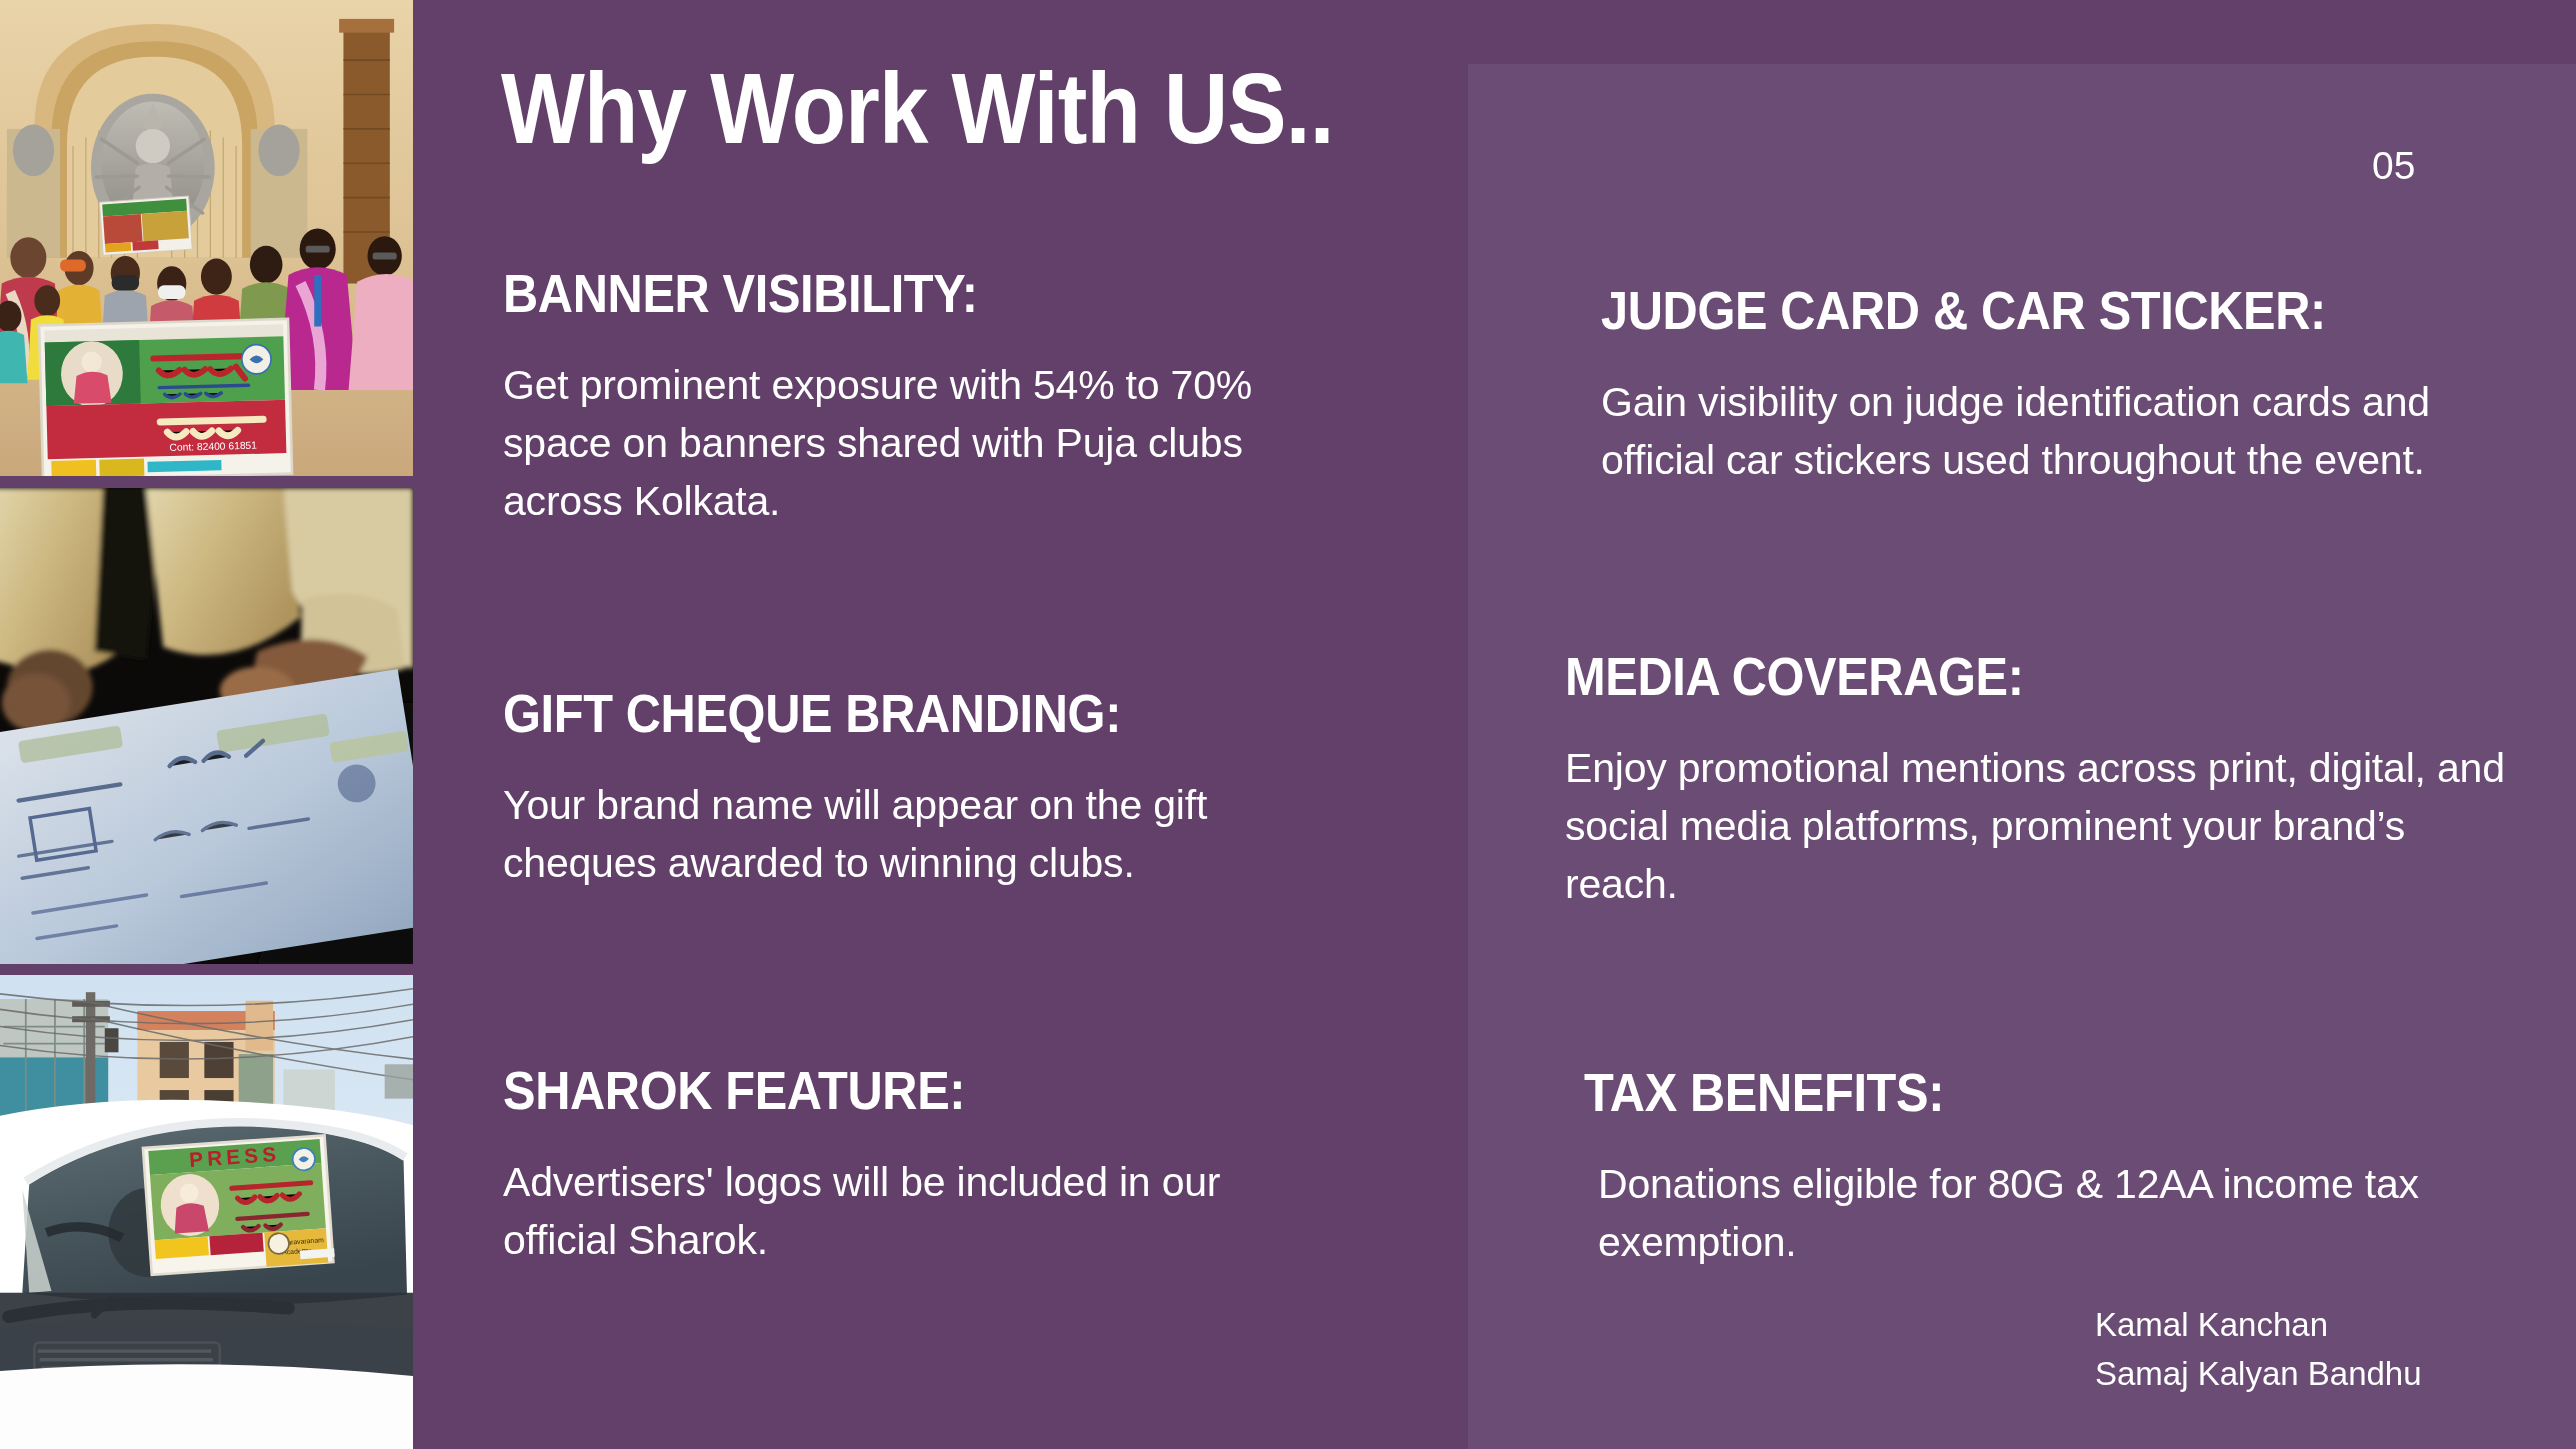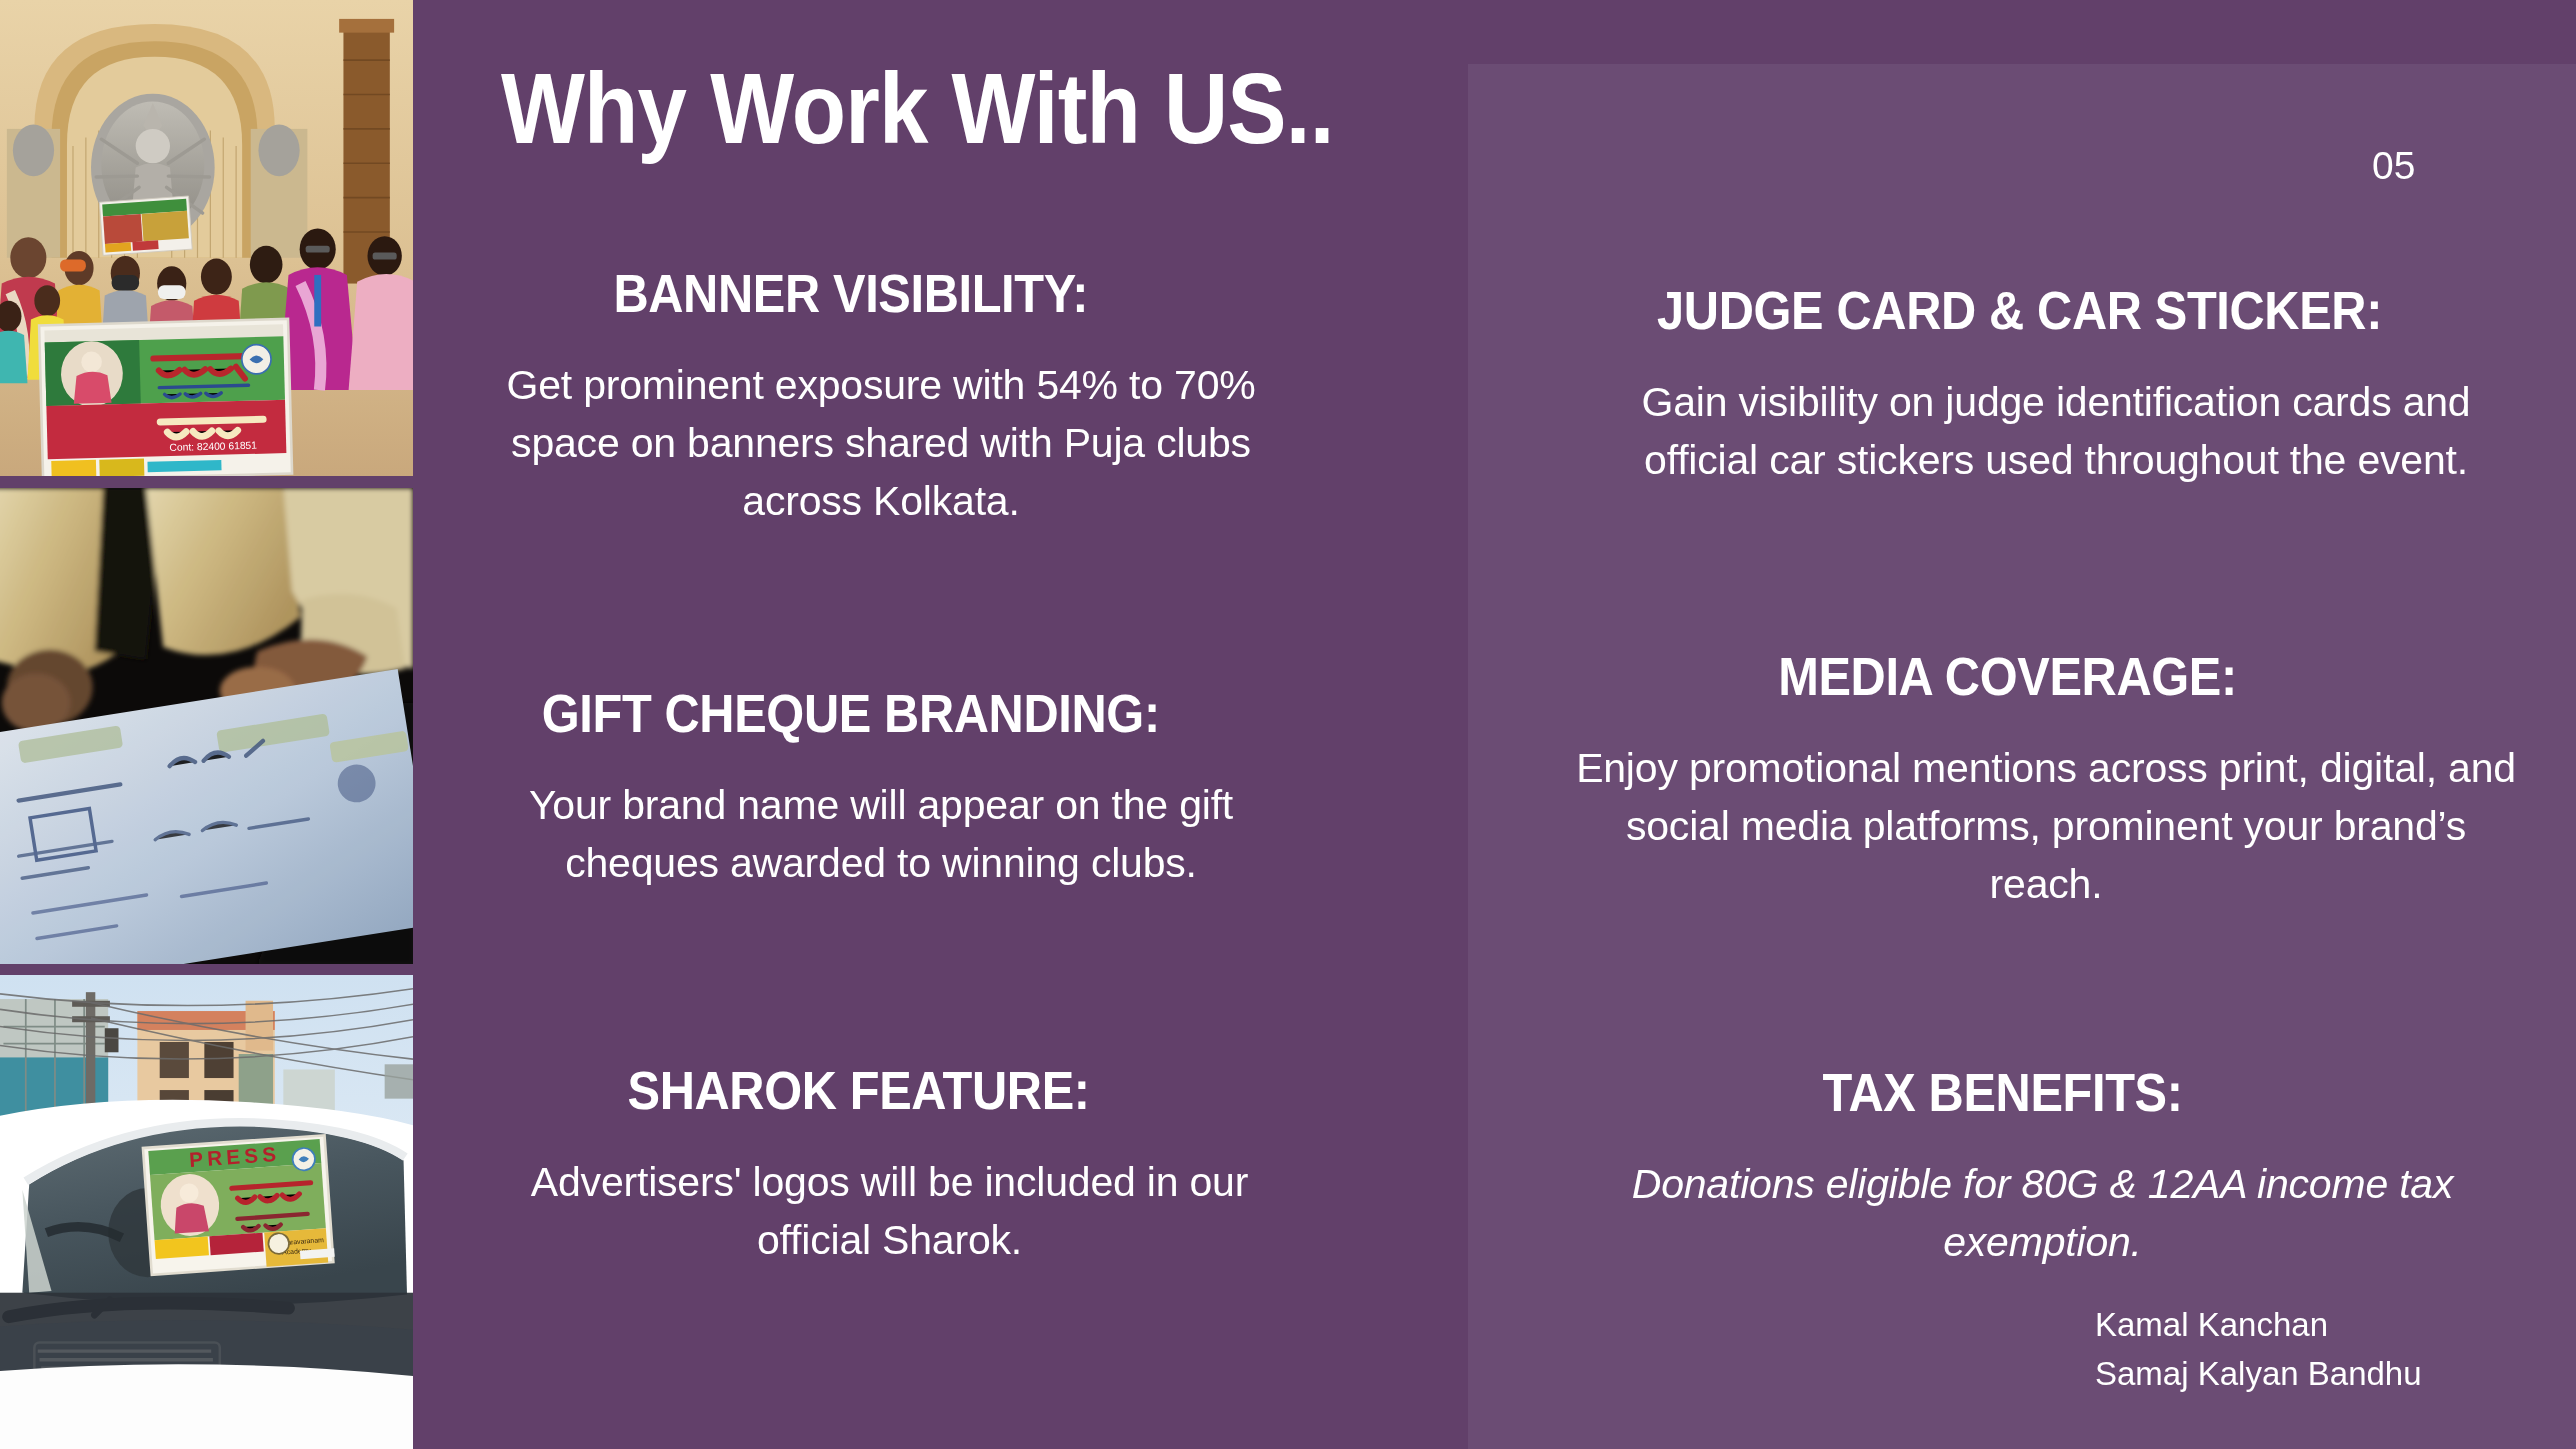--- a/index.html
+++ b/index.html
@@ -68,21 +68,21 @@
   .page-number {
     position: absolute;
     left: 2372px;
     top: 144px;
     font-size: 39px;
     font-weight: 400;
     letter-spacing: 0px;
   }
 
   
-  .block { position: absolute; text-align: center; }
+  .block { position: absolute; }
   .block h3 {
     margin: 0 0 0 0;
     font-size: 53px;
     font-weight: 700;
     line-height: 1.05;
     letter-spacing: -0.4px;
     white-space: nowrap;
     transform: scaleX(0.92);
     transform-origin: left top;
   }
@@ -97,21 +97,21 @@
 
   
   .b-banner  { left: 503px; top: 266px;  width: 756px; }
   .b-gift    { left: 503px; top: 686px;  width: 756px; }
   .b-sharok  { left: 503px; top: 1063px; width: 773px; }
 
   
   .b-judge   { left: 1601px; top: 283px;  width: 910px; }
   .b-media   { left: 1565px; top: 649px;  width: 962px; }
   .b-tax     { left: 1584px; top: 1065px; width: 910px; }
-  .b-tax p   { margin-left: 7px; font-style: italic; }
+  .b-tax p   { margin-left: 14px; }
 
   
   .signature {
     position: absolute;
     left: 2095px;
     top: 1301px;
     font-size: 33px;
     line-height: 1.48;
     font-weight: 400;
     white-space: nowrap;

